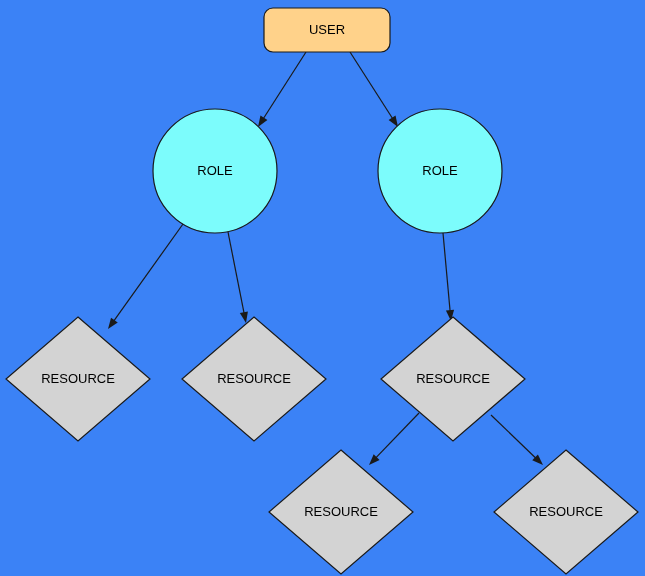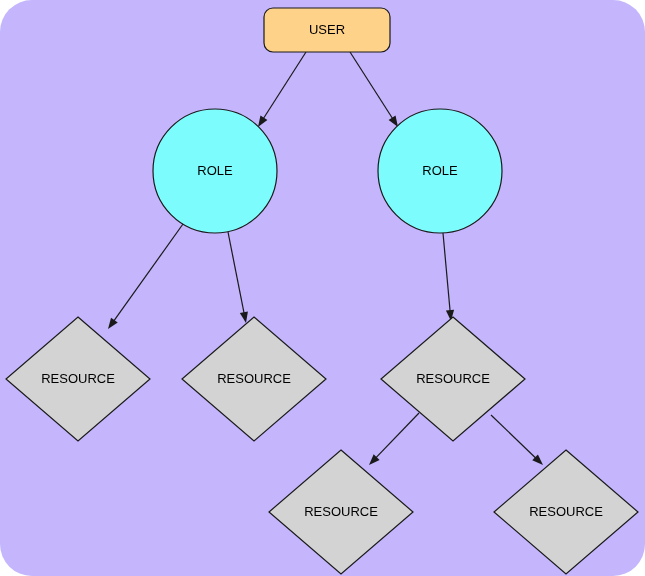--- a/index.html
+++ b/index.html
@@ -8,23 +8,22 @@
     padding: 0;
     background: #ffffff;
   }
   body {
     font-family: "Liberation Sans", sans-serif;
   }
   #canvas {
     position: relative;
     width: 645px;
     height: 576px;
-    background: #c4b5fd;
+    background: #3b82f6;
     overflow: hidden;
-    border-radius: 32px;
   }
   #graph-svg {
     position: absolute;
     left: 0;
     top: 0;
     width: 645px;
     height: 576px;
   }
   .node-shape {
     stroke: #1a1a1a;

